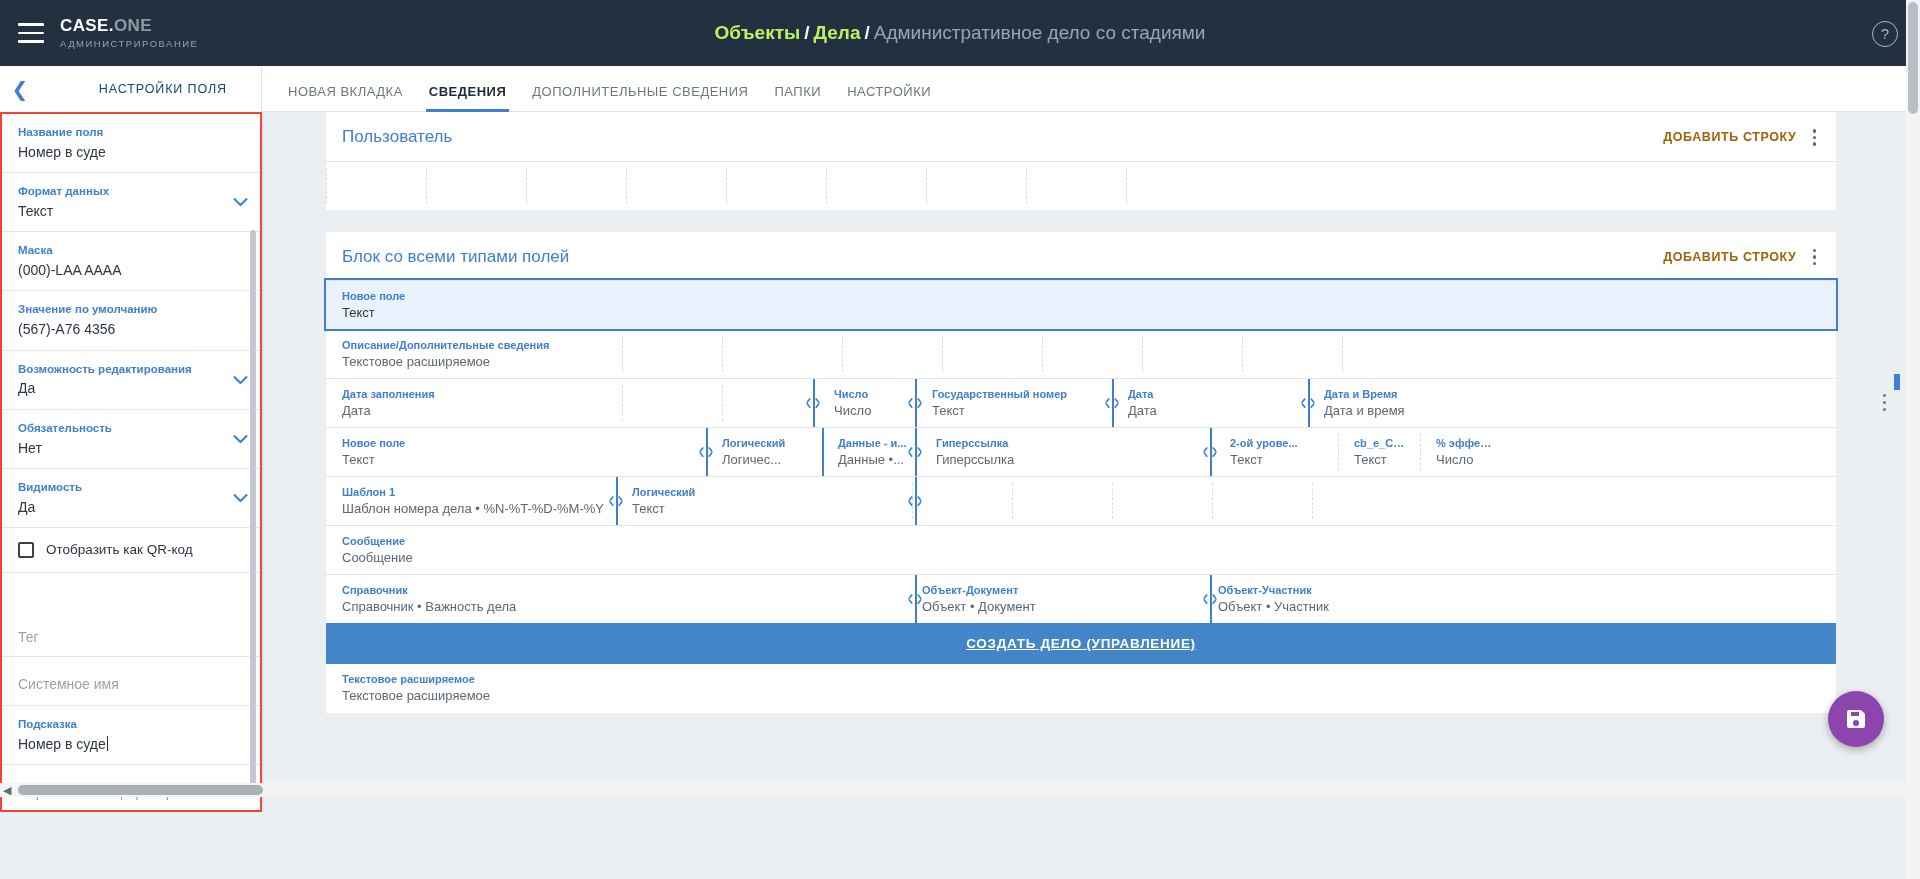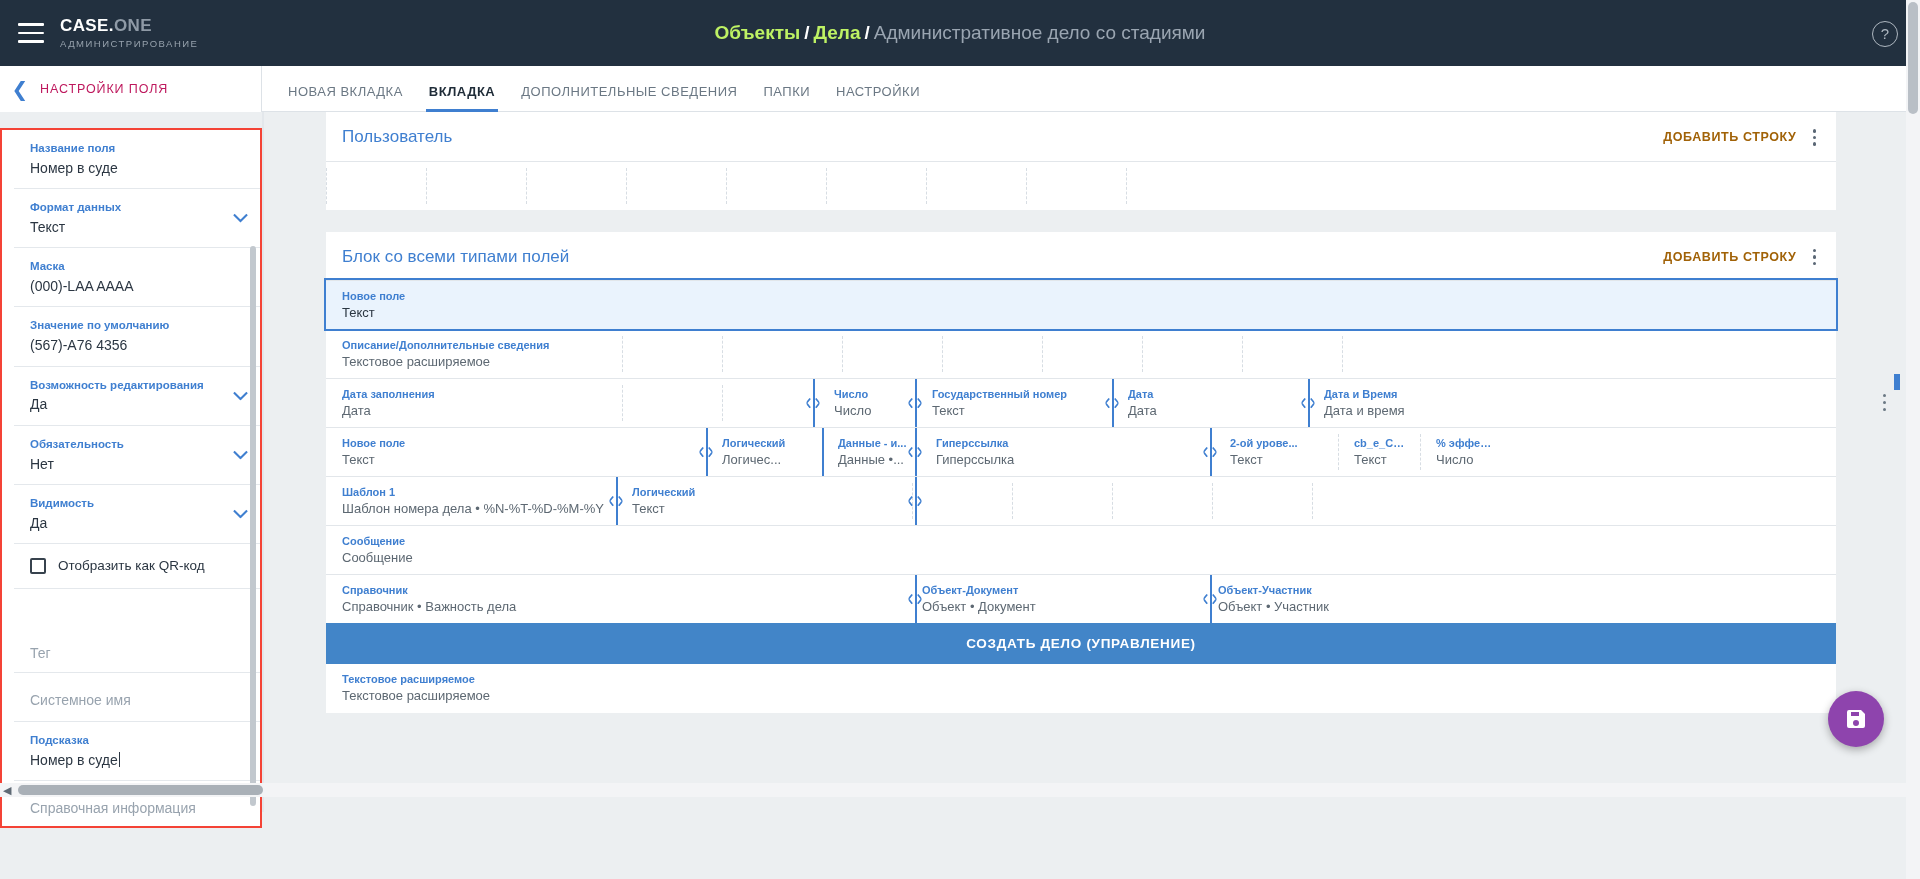--- a/index.html
+++ b/index.html
@@ -42,38 +42,37 @@
   
   .secondbar {
     position:absolute; top:66px; left:0; width:1920px; height:46px;
     background:#ffffff; border-bottom:1px solid #dde2e7;
   }
   .panel-head {
     position:absolute; left:0; top:0; width:262px; height:46px;
     display:flex; align-items:center; border-right:1px solid #dde2e7; background:#fff;
   }
   .back-chev { width:40px; text-align:center; color:#3f7fd0; font-size:20px; cursor:pointer; }
-  .panel-title { flex:1; text-align:left; font-size:12.5px; letter-spacing:.9px;
-                 color:#be185d; padding-right:34px; }
+  .panel-title { flex:1; text-align:right; font-size:12.5px; letter-spacing:.9px;
+                 color:#0c4a6e; padding-right:34px; }
   .tabs { position:absolute; left:275px; top:0; height:46px; display:flex; align-items:flex-end; }
   .tab {
     font-size:13px; letter-spacing:.5px; color:#6b7884; padding:0 13px 13px 13px;
     cursor:pointer; white-space:nowrap;
   }
   .tab.active { color:#1f2c38; font-weight:bold; position:relative; }
   .tab.active::after {
     content:""; position:absolute; left:10px; right:10px; bottom:0; height:3px; background:#3f7fd0;
   }
 
   
   .leftpanel {
-    position:absolute; left:0; top:128px; width:262px; height:700px;
+    position:absolute; left:0; top:112px; width:262px; height:700px;
     background:#ffffff; border:2px solid #f44336; border-top:2px solid #f44336;
     overflow:hidden;
-    padding-left:12px;
   }
   .field-row { position:relative; border-bottom:1px solid #e4e8ec; padding:11px 34px 11px 16px; }
   .field-row.tall { min-height:49px; }
   .flabel { font-size:11.5px; color:#3f7fd0; font-weight:bold; line-height:1.3; }
   .fvalue { font-size:14px; color:#2b3642; margin-top:3px; line-height:1.3; }
   .fplaceholder { font-size:14px; color:#98a3ae; }
   .chev {
     position:absolute; right:12px; top:50%; transform:translateY(-50%);
     width:15px; height:9px; color:#3f7fd0;
   }
@@ -116,21 +115,21 @@
                overflow:hidden; text-overflow:ellipsis; }
   .selrow { outline:2px solid #3f7fd0; background:#eaf3fd; position:relative; z-index:3; }
 
   .vsplit { position:absolute; top:0; bottom:0; width:2px; background:#3f7fd0; z-index:4; }
   .vhandle { position:absolute; width:13px; height:11px; z-index:5; color:#3f7fd0;
              transform:translate(-50%,-50%); }
   .vhandle svg { display:block; }
 
   .cta-bar {
     margin:0 64px 0 62px; background:#4285c8; color:#ffffff; text-align:center;
-    font-size:13.5px; font-weight:bold; letter-spacing:.7px; padding:13px 0; cursor:pointer;
+    font-size:13.5px; font-weight:bold; letter-spacing:.7px; padding:13px 0; cursor:pointer;text-decoration:underline;
   }
   .gap { height:22px; }
 
   .right-kebab { position:absolute; right:14px; top:278px; color:#6b7884; }
   .right-kebab span { display:block; width:3.5px; height:3.5px; background:#6b7884;
                       border-radius:50%; margin:3.5px 0; }
   .right-tab { position:absolute; right:0; top:262px; width:6px; height:16px; background:#3f7fd0; }
 
   .fab {
     position:absolute; right:36px; bottom:50px; width:56px; height:56px; border-radius:50%;
@@ -173,21 +172,21 @@
     <div class="help-btn">?</div>
   </div>
 
   <div class="secondbar">
     <div class="panel-head">
       <div class="back-chev">❮</div>
       <div class="panel-title">НАСТРОЙКИ ПОЛЯ</div>
     </div>
     <div class="tabs">
       <div class="tab">НОВАЯ ВКЛАДКА</div>
-      <div class="tab active">ВКЛАДКА</div>
+      <div class="tab active">СВЕДЕНИЯ</div>
       <div class="tab">ДОПОЛНИТЕЛЬНЫЕ СВЕДЕНИЯ</div>
       <div class="tab">ПАПКИ</div>
       <div class="tab">НАСТРОЙКИ</div>
     </div>
   </div>
 
   <div class="panel-divider"></div>
   <div class="leftpanel">
 
     <div class="field-row">

